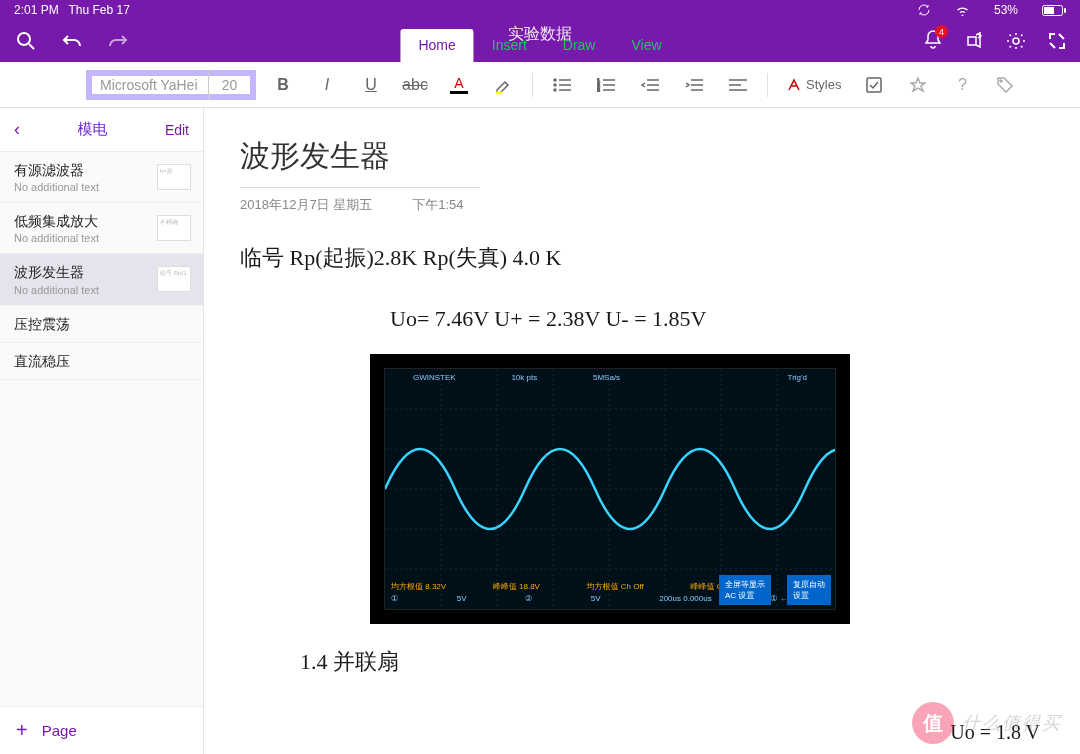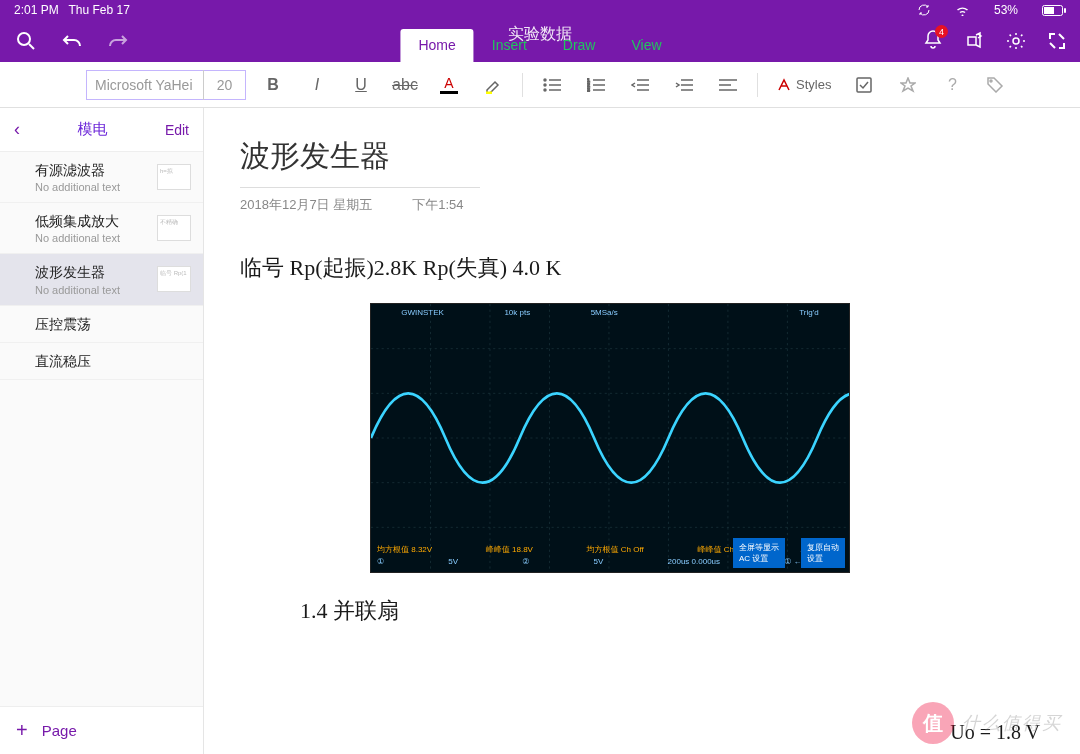--- a/index.html
+++ b/index.html
@@ -10,47 +10,47 @@
 .header-row1 { height: 42px; display: flex; align-items: center; position: relative; }
 .left-icons { display: flex; align-items: center; gap: 26px; padding-left: 16px; }
 .doc-title { position: absolute; left: 50%; transform: translateX(-50%); top: 4px; font-size: 16px; opacity: .9; }
 .tabs { position: absolute; left: 50%; transform: translateX(-50%); bottom: 0; display: flex; gap: 0; }
 .tab { padding: 8px 18px 9px; font-size: 14px; cursor: pointer; color: #22c55e; }
 .tab.active { background: #fff; color: #7719AA; border-radius: 3px 3px 0 0; }
 .right-icons { position: absolute; right: 14px; display: flex; align-items: center; gap: 22px; }
 .right-icons svg { cursor: pointer; }
 .badge { position: absolute; top: -4px; right: -6px; background: #e81123; color: #fff; font-size: 9px; width: 13px; height: 13px; border-radius: 50%; display: flex; align-items: center; justify-content: center; }
 .ribbon { height: 46px; background: #fff; border-bottom: 1px solid #e0e0e0; display: flex; align-items: center; padding-left: 86px; gap: 10px; }
-.font-box { border: 1px solid #c4b5fd; height: 30px; display: flex; align-items: center; }
+.font-box { border: 6px solid #c4b5fd; height: 30px; display: flex; align-items: center; }
 .font-name { width: 116px; padding: 0 8px; color: #999; font-size: 14px; }
 .font-size { width: 42px; border-left: 1px solid #ccc; text-align: center; color: #999; font-size: 14px; line-height: 30px; }
 .rib-btn { width: 34px; height: 30px; display: flex; align-items: center; justify-content: center; color: #666; cursor: pointer; font-size: 16px; }
 .rib-sep { width: 1px; height: 24px; background: #e0e0e0; margin: 0 2px; }
 .styles-btn { display: flex; align-items: center; gap: 4px; color: #666; font-size: 13px; padding: 0 6px; cursor: pointer; }
 .body { display: flex; height: calc(754px - 20px - 42px - 46px); }
 .sidebar { width: 204px; border-right: 1px solid #e5e5e5; display: flex; flex-direction: column; background: #fafafa; }
 .side-head { height: 44px; display: flex; align-items: center; justify-content: space-between; padding: 0 14px; border-bottom: 1px solid #eee; background: #fff; }
 .back-chev { color: #7719AA; font-size: 18px; }
 .side-title { font-size: 15px; color: #6d28d9; }
 .side-edit { color: #7719AA; font-size: 14px; }
 .pages { flex: 1; overflow: auto; }
 .page-item { padding: 9px 12px 9px 14px; border-bottom: 1px solid #f0f0f0; display: flex; align-items: center; justify-content: space-between; cursor: pointer; }
 .page-item.selected { background: #e4e4ec; }
-.pitxt { flex: 1; margin-left: 21px; }
+.pitxt { flex: 1; }
 .pt-title { font-size: 14px; color: #222; line-height: 1.3; }
 .pt-sub { font-size: 11px; color: #999; margin-top: 2px; }
 .thumb { width: 34px; height: 26px; background: #fff; border: 1px solid #ddd; font-size: 6px; color: #bbb; padding: 2px; overflow: hidden; }
 .side-foot { height: 48px; border-top: 1px solid #eee; display: flex; align-items: center; padding: 0 16px; gap: 14px; color: #7719AA; font-size: 15px; background: #fff; cursor: pointer; }
 .canvas { flex: 1; background: #fff; overflow: auto; position: relative; padding: 28px 0 0 36px; }
 .note-title { font-size: 30px; color: #333; font-weight: 300; }
 .title-underline { width: 240px; height: 1px; background: #ddd; margin-top: 10px; }
 .meta { display: flex; gap: 40px; color: #888; font-size: 13px; margin-top: 8px; }
-.hand { font-family: "Segoe Script", "Comic Sans MS", cursive; color: #1a1a1a; font-size: 22px; line-height: 1.6; margin-top: 36px; }
+.hand { font-family: "Segoe Script", "Comic Sans MS", cursive; color: #1a1a1a; font-size: 22px; line-height: 1.6; margin-top: 26px; }
 .hand2 { margin-left: 150px; }
-.scope { width: 480px; height: 270px; background: #000; margin: 18px 0 0 130px; position: relative; }
+.scope { width: 480px; height: 270px; background: #000; margin: 18px 0 0 130px; padding: 14px; position: relative; }
 .scope-inner { width: 100%; height: 100%; background: #001018; position: relative; border: 1px solid #222; }
 .scope-top { position: absolute; top: 4px; left: 0; right: 0; height: 14px; display: flex; justify-content: space-around; font-size: 8px; color: #8cf; }
 .scope-bottom { position: absolute; bottom: 4px; left: 0; right: 0; }
 .scope-row { display: flex; justify-content: space-between; padding: 0 6px; font-size: 8px; color: #fa0; line-height: 12px; }
 .scope-btns { position: absolute; right: 4px; bottom: 4px; display: flex; gap: 16px; }
 .scope-btn { background: #0066cc; color: #fff; font-size: 8px; padding: 4px 6px; }
 .watermark { position: absolute; right: 18px; bottom: 10px; opacity: .35; display: flex; align-items: center; gap: 8px; pointer-events: none; }
 .wm-circle { width: 42px; height: 42px; border-radius: 50%; background: #e03; color: #fff; display: flex; align-items: center; justify-content: center; font-size: 20px; font-weight: bold; }
 .wm-txt { font-size: 18px; color: #888; font-style: italic; letter-spacing: 2px; }
 </style>
@@ -268,20 +268,21 @@
   </div>
 
   <div class="canvas">
     <div class="note-title">波形发生器</div>
     <div class="title-underline"></div>
     <div class="meta">
       <span>2018年12月7日 星期五</span>
       <span>下午1:54</span>
     </div>
     <div class="hand">临号 Rp(起振)2.8K  Rp(失真) 4.0 K</div>
+    <div class="hand hand2">Uo= 7.46V   U+ = 2.38V   U- = 1.85V</div>
 
     <div class="scope">
       <div class="scope-inner">
         <div class="scope-top">
           <span>GWINSTEK</span>
           <span>10k pts</span>
           <span>5MSa/s</span>
           <span></span>
             <span></span>
           <span>Trig'd</span>

